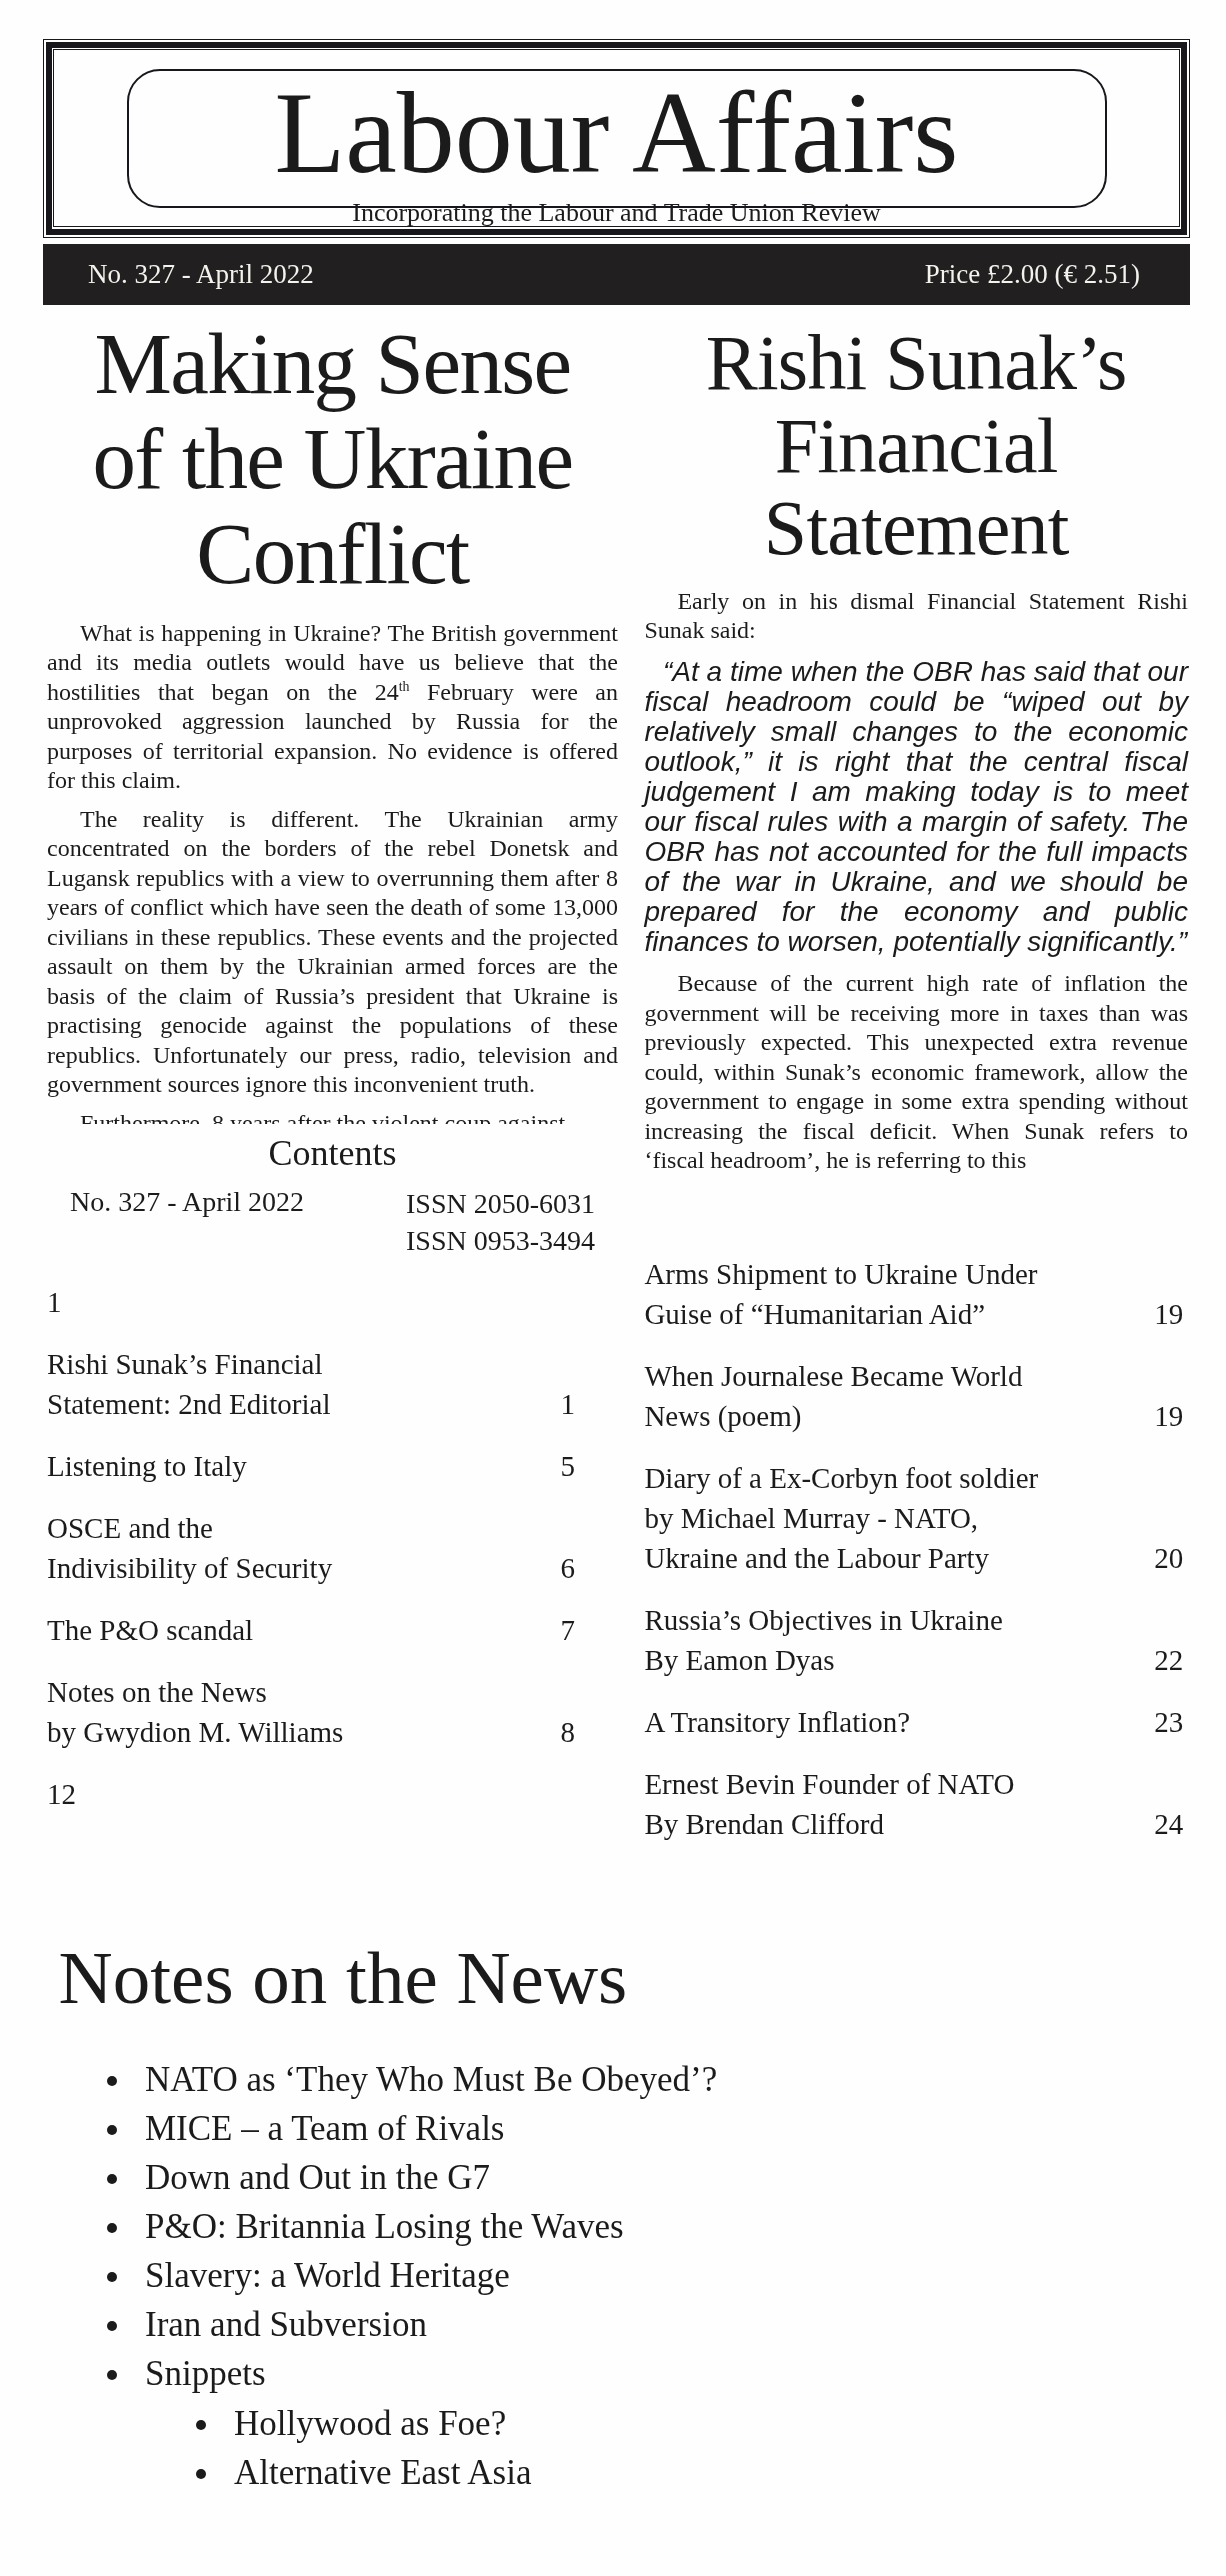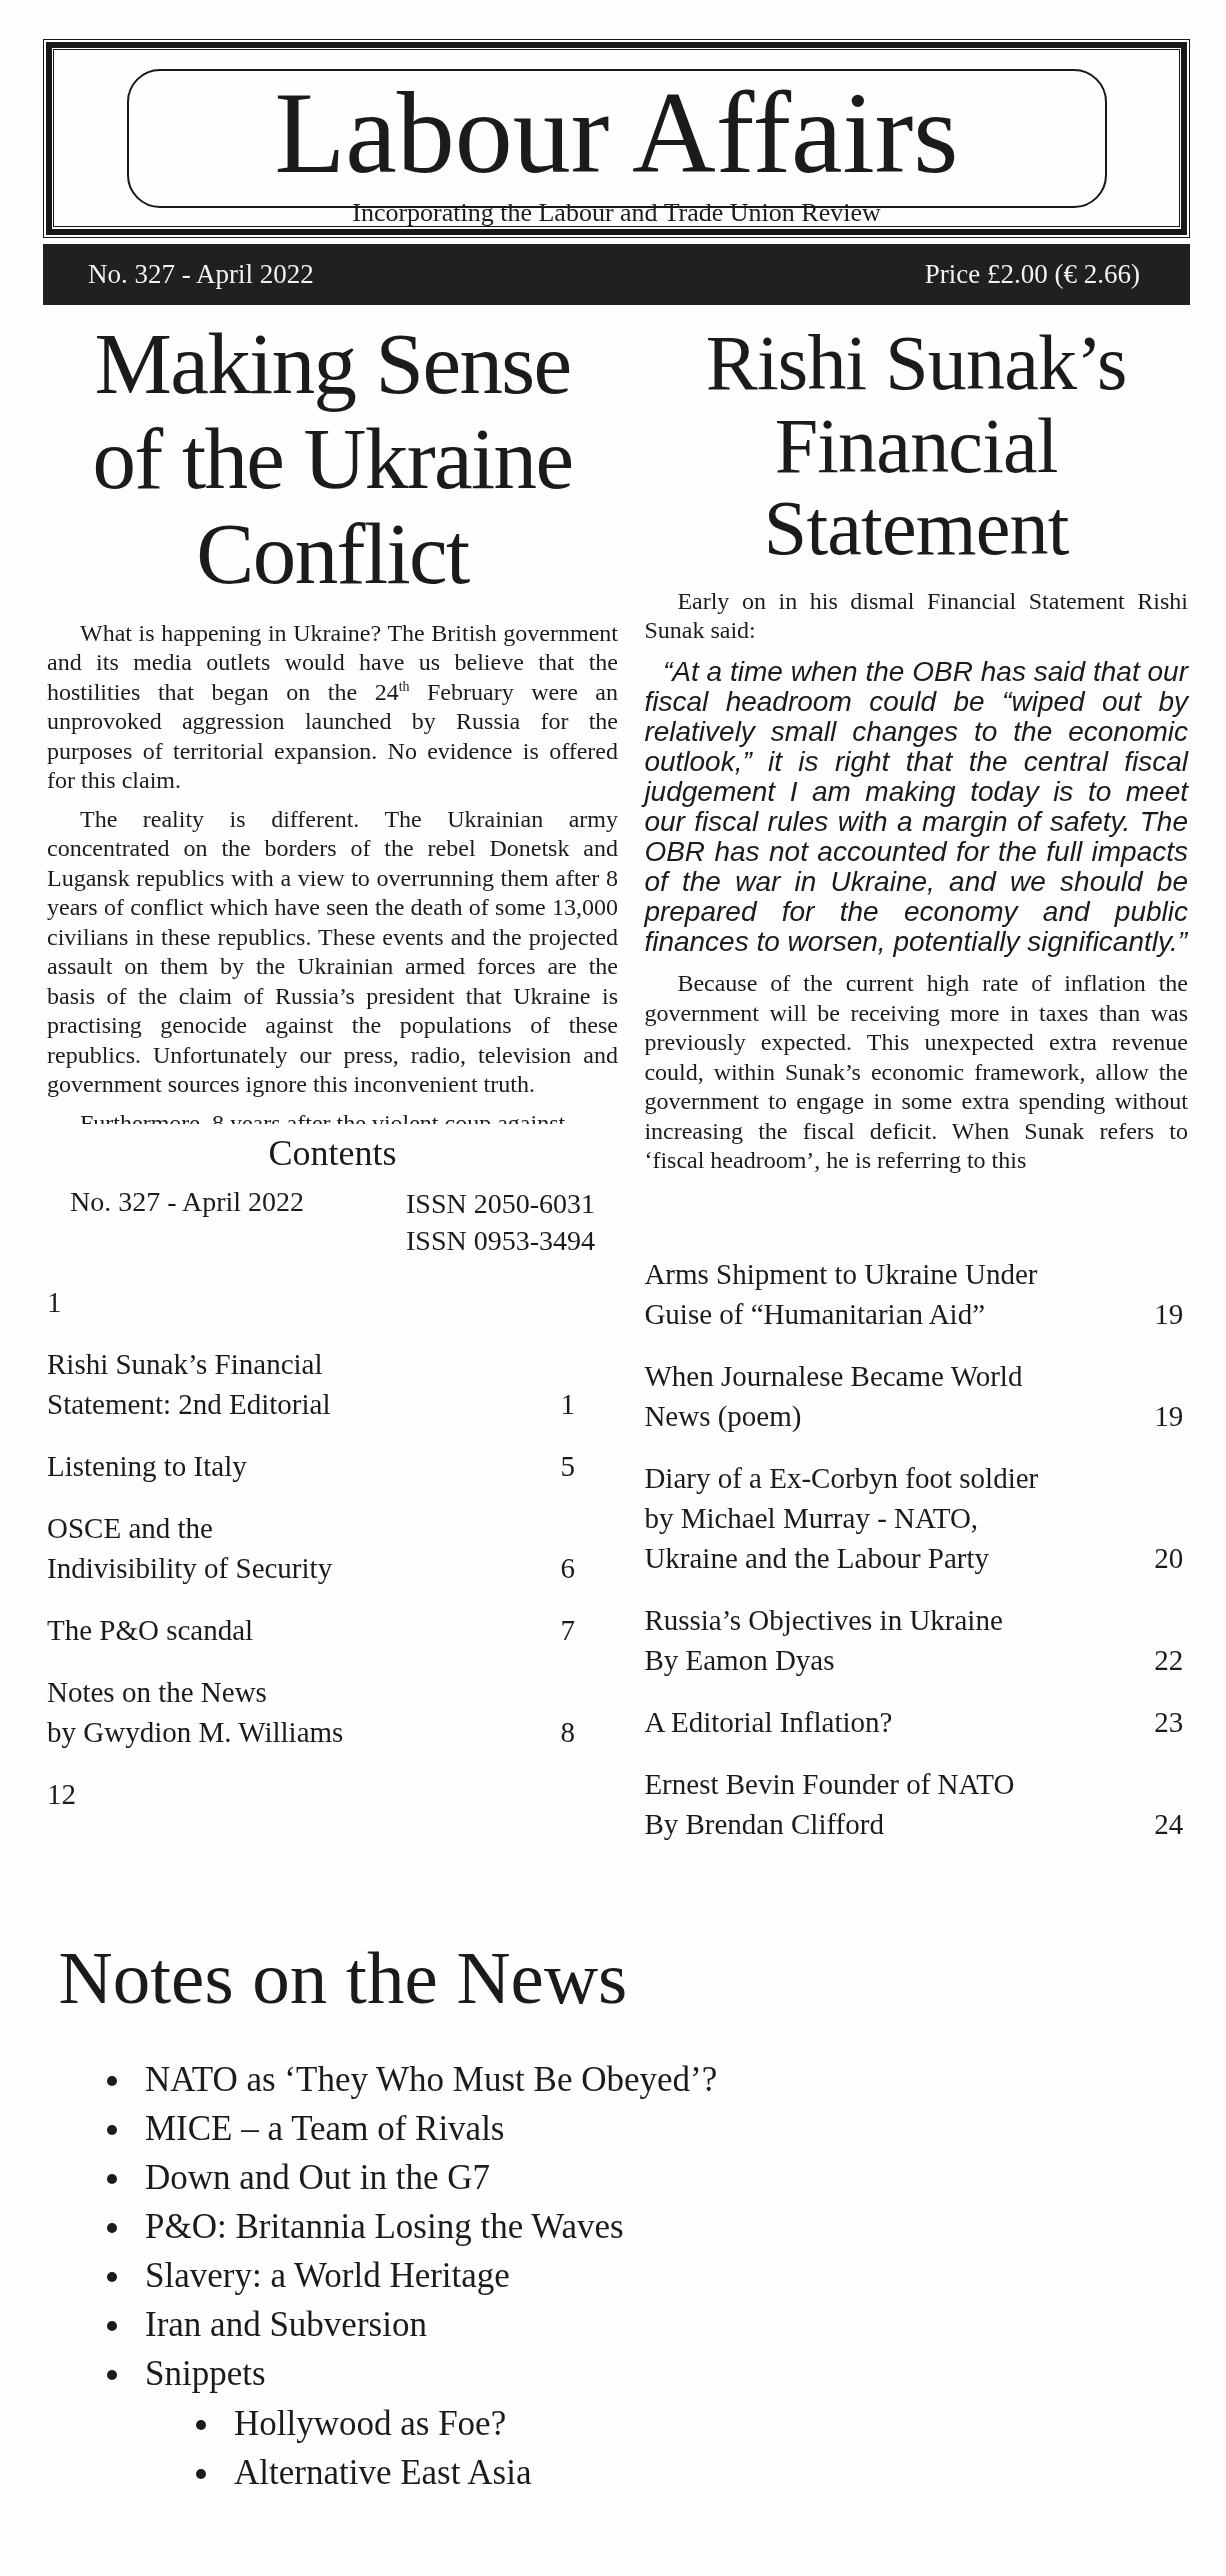--- a/index.html
+++ b/index.html
@@ -70,21 +70,21 @@
             <div class="brand-title">Labour Affairs</div>
             <div class="brand-sub">Incorporating the Labour and Trade Union Review</div>
           </div>
         </div>
       </div>
     </div>
   </div>
 
   <div class="issue-bar">
     <span>No. 327 - April 2022</span>
-    <span>Price £2.00 (€ 2.66)</span>
+    <span>Price £2.00 (€ 2.51)</span>
   </div>
 
   <div class="cols">
 
     <div class="col-l">
       <div class="art-title-l">Making Sense
 of the Ukraine
 Conflict</div>
       <p class="body-p first-p"><span>What is happening in Ukraine? The British government and its media outlets would have us believe that the hostilities that began on the 24</span><sup class="ord">th</sup><span> February were an unprovoked aggression launched by Russia for the purposes of territorial expansion. No evidence is offered for this claim.</span></p>
       <p class="body-p">The reality is different. The Ukrainian army concentrated on the borders of the rebel Donetsk and Lugansk republics with a view to overrunning them after 8 years of conflict which have seen the death of some 13,000 civilians in these republics. These events and the projected assault on them by the Ukrainian armed forces are the basis of the claim of Russia’s president that Ukraine is practising genocide against the populations of these republics. Unfortunately our press, radio, television and government sources ignore this inconvenient truth.</p>
@@ -155,21 +155,21 @@
 by Michael Murray - NATO,
 Ukraine and the Labour Party</div>
           <div class="toc-page">20</div>
         </div>
         <div class="toc-item">
           <div class="toc-title">Russia’s Objectives in Ukraine
 By Eamon Dyas</div>
           <div class="toc-page">22</div>
         </div>
         <div class="toc-item">
-          <div class="toc-title">A Editorial Inflation?</div>
+          <div class="toc-title">A Transitory Inflation?</div>
           <div class="toc-page">23</div>
         </div>
         <div class="toc-item">
           <div class="toc-title">Ernest Bevin Founder of NATO
 By Brendan Clifford</div>
           <div class="toc-page">24</div>
         </div>
       </div>
     </div>
   </div>

